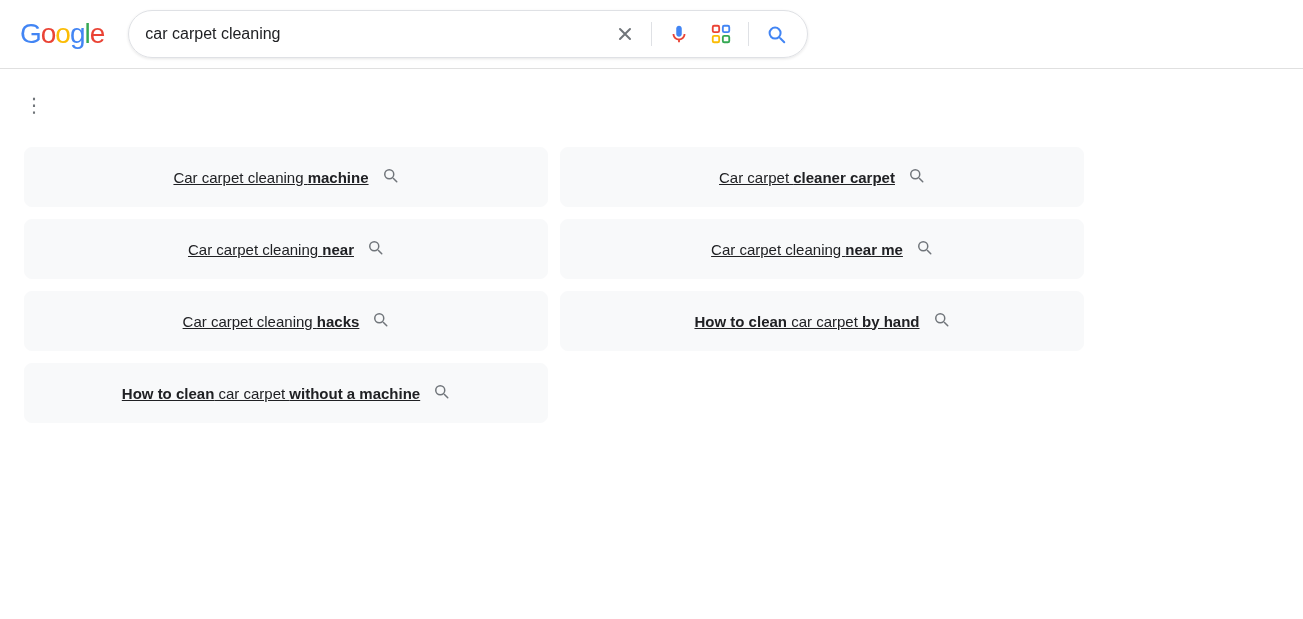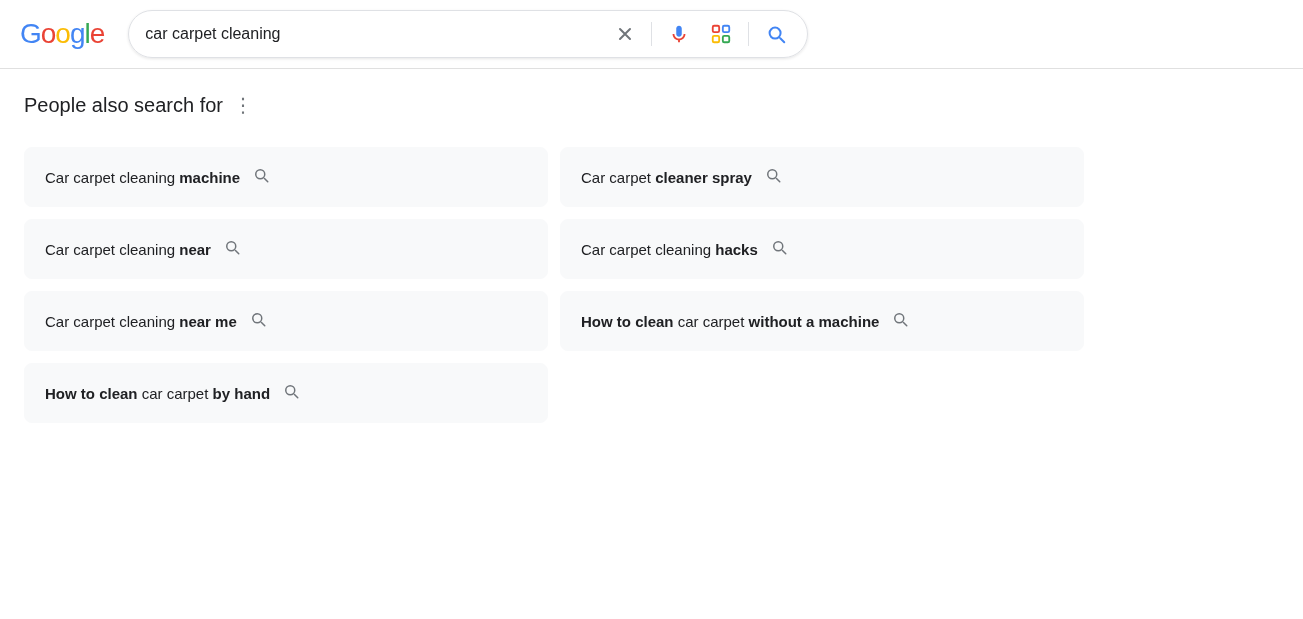--- a/index.html
+++ b/index.html
@@ -118,27 +118,28 @@
     .grid {
       display: grid;
       grid-template-columns: 1fr 1fr;
       gap: 12px;
       max-width: 1060px;
     }
 
     .search-chip {
       display: flex;
       align-items: center;
-      justify-content: flex-start;
+      justify-content: center;
       background: #f8f9fa;
       border-radius: 8px;
       padding: 18px 20px;
       cursor: pointer;
       border: 1px solid #f8f9fa;
       transition: box-shadow 0.1s;
+      text-decoration: underline;
     }
     .chip-text {
       font-size: 15px;
       color: #202124;
       line-height: 1.4;
     }
     .chip-text b {
       font-weight: 700;
     }
     .chip-search-icon {
@@ -201,83 +202,82 @@
         <svg class="search-icon-svg" viewBox="0 0 24 24">
           <path d="M21 21l-4.35-4.35M17 11A6 6 0 1 1 5 11a6 6 0 0 1 12 0z" stroke="#4285F4" stroke-width="2.2" stroke-linecap="round" fill="none"></path>
         </svg>
       </button>
     </div>
   </div>
 </div>
 
 <div class="main">
   <div class="section-title">
-    <span class="section-title-text">People also search for</span>
     <span class="three-dots">⋮</span>
   </div>
 
   <div class="grid">
 
     <div class="search-chip">
       <span class="chip-text">Car carpet cleaning <b>machine</b></span>
       <span class="chip-search-icon">
         <svg viewBox="0 0 24 24" fill="none">
             <path d="M21 21l-4.35-4.35M17 11A6 6 0 1 1 5 11a6 6 0 0 1 12 0z" stroke="#70757a" stroke-width="2" stroke-linecap="round"></path>
           </svg>
       </span>
     </div>
 
     <div class="search-chip">
-      <span class="chip-text">Car carpet <b>cleaner spray</b></span>
+      <span class="chip-text">Car carpet <b>cleaner carpet</b></span>
       <span class="chip-search-icon">
         <svg viewBox="0 0 24 24" fill="none">
             <path d="M21 21l-4.35-4.35M17 11A6 6 0 1 1 5 11a6 6 0 0 1 12 0z" stroke="#70757a" stroke-width="2" stroke-linecap="round"></path>
           </svg>
       </span>
     </div>
 
     <div class="search-chip">
       <span class="chip-text">Car carpet cleaning <b>near</b></span>
       <span class="chip-search-icon">
         <svg viewBox="0 0 24 24" fill="none">
             <path d="M21 21l-4.35-4.35M17 11A6 6 0 1 1 5 11a6 6 0 0 1 12 0z" stroke="#70757a" stroke-width="2" stroke-linecap="round"></path>
           </svg>
       </span>
     </div>
 
 
     <div class="search-chip">
+      <span class="chip-text">Car carpet cleaning <b>near me</b></span>
+      <span class="chip-search-icon">
+        <svg viewBox="0 0 24 24" fill="none">
+            <path d="M21 21l-4.35-4.35M17 11A6 6 0 1 1 5 11a6 6 0 0 1 12 0z" stroke="#70757a" stroke-width="2" stroke-linecap="round"></path>
+          </svg>
+      </span>
+    </div>
+
+    <div class="search-chip">
       <span class="chip-text">Car carpet cleaning <b>hacks</b></span>
       <span class="chip-search-icon">
         <svg viewBox="0 0 24 24" fill="none">
             <path d="M21 21l-4.35-4.35M17 11A6 6 0 1 1 5 11a6 6 0 0 1 12 0z" stroke="#70757a" stroke-width="2" stroke-linecap="round"></path>
           </svg>
       </span>
     </div>
 
     <div class="search-chip">
-      <span class="chip-text">Car carpet cleaning <b>near me</b></span>
+      <span class="chip-text"><b>How to clean</b> car carpet <b>by hand</b></span>
       <span class="chip-search-icon">
         <svg viewBox="0 0 24 24" fill="none">
             <path d="M21 21l-4.35-4.35M17 11A6 6 0 1 1 5 11a6 6 0 0 1 12 0z" stroke="#70757a" stroke-width="2" stroke-linecap="round"></path>
           </svg>
       </span>
     </div>
 
     <div class="search-chip">
       <span class="chip-text"><b>How to clean</b> car carpet <b>without a machine</b></span>
-      <span class="chip-search-icon">
-        <svg viewBox="0 0 24 24" fill="none">
-            <path d="M21 21l-4.35-4.35M17 11A6 6 0 1 1 5 11a6 6 0 0 1 12 0z" stroke="#70757a" stroke-width="2" stroke-linecap="round"></path>
-          </svg>
-      </span>
-    </div>
-
-    <div class="search-chip">
-      <span class="chip-text"><b>How to clean</b> car carpet <b>by hand</b></span>
       <span class="chip-search-icon">
         <svg viewBox="0 0 24 24" fill="none">
             <path d="M21 21l-4.35-4.35M17 11A6 6 0 1 1 5 11a6 6 0 0 1 12 0z" stroke="#70757a" stroke-width="2" stroke-linecap="round"></path>
           </svg>
       </span>
     </div>
 
   </div>
 </div>
 

